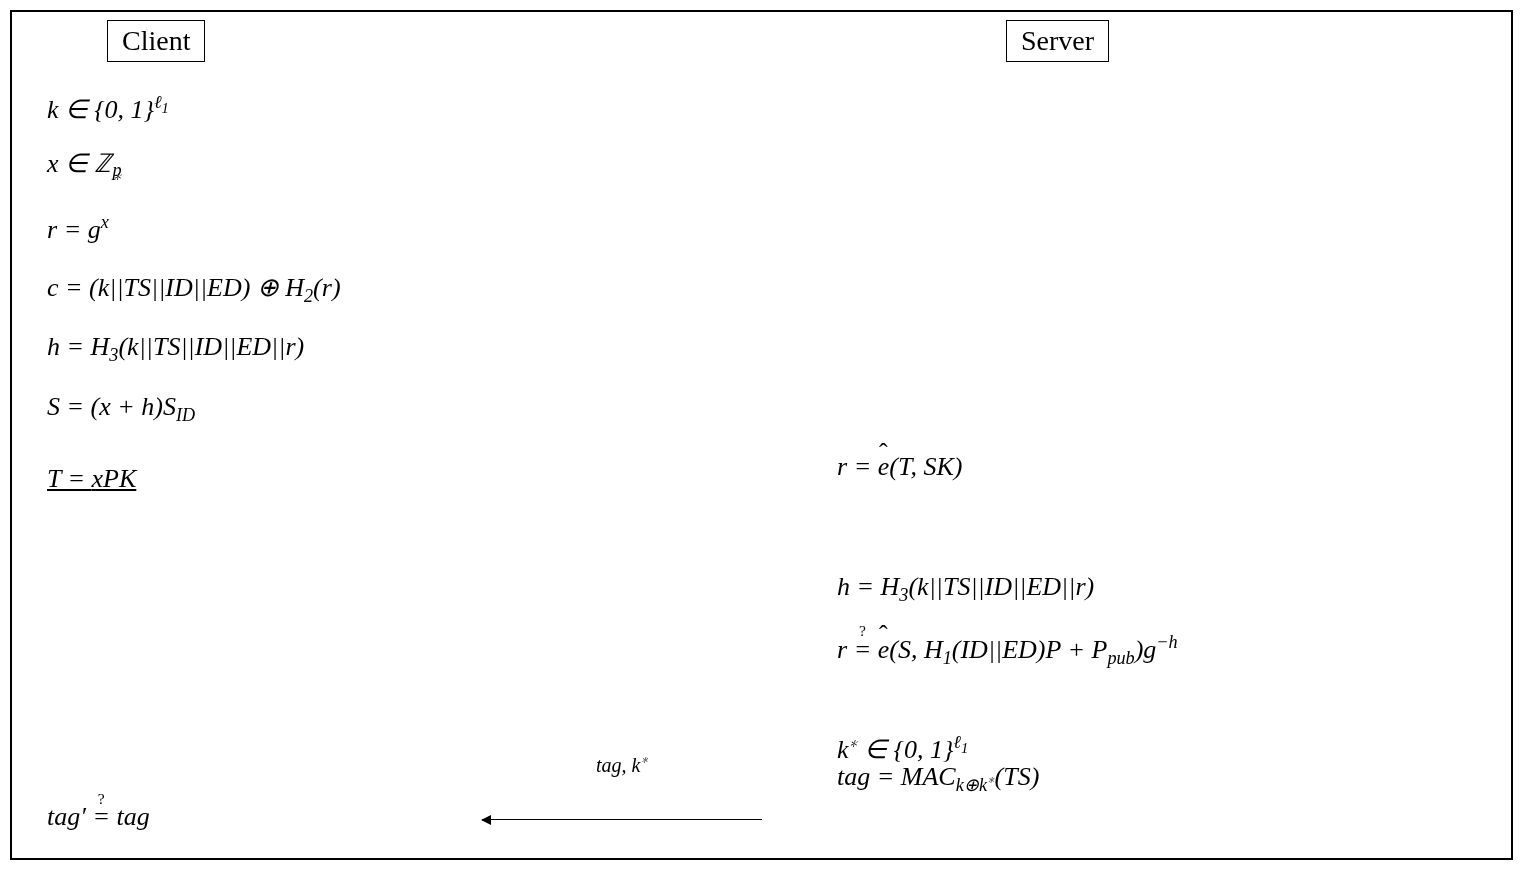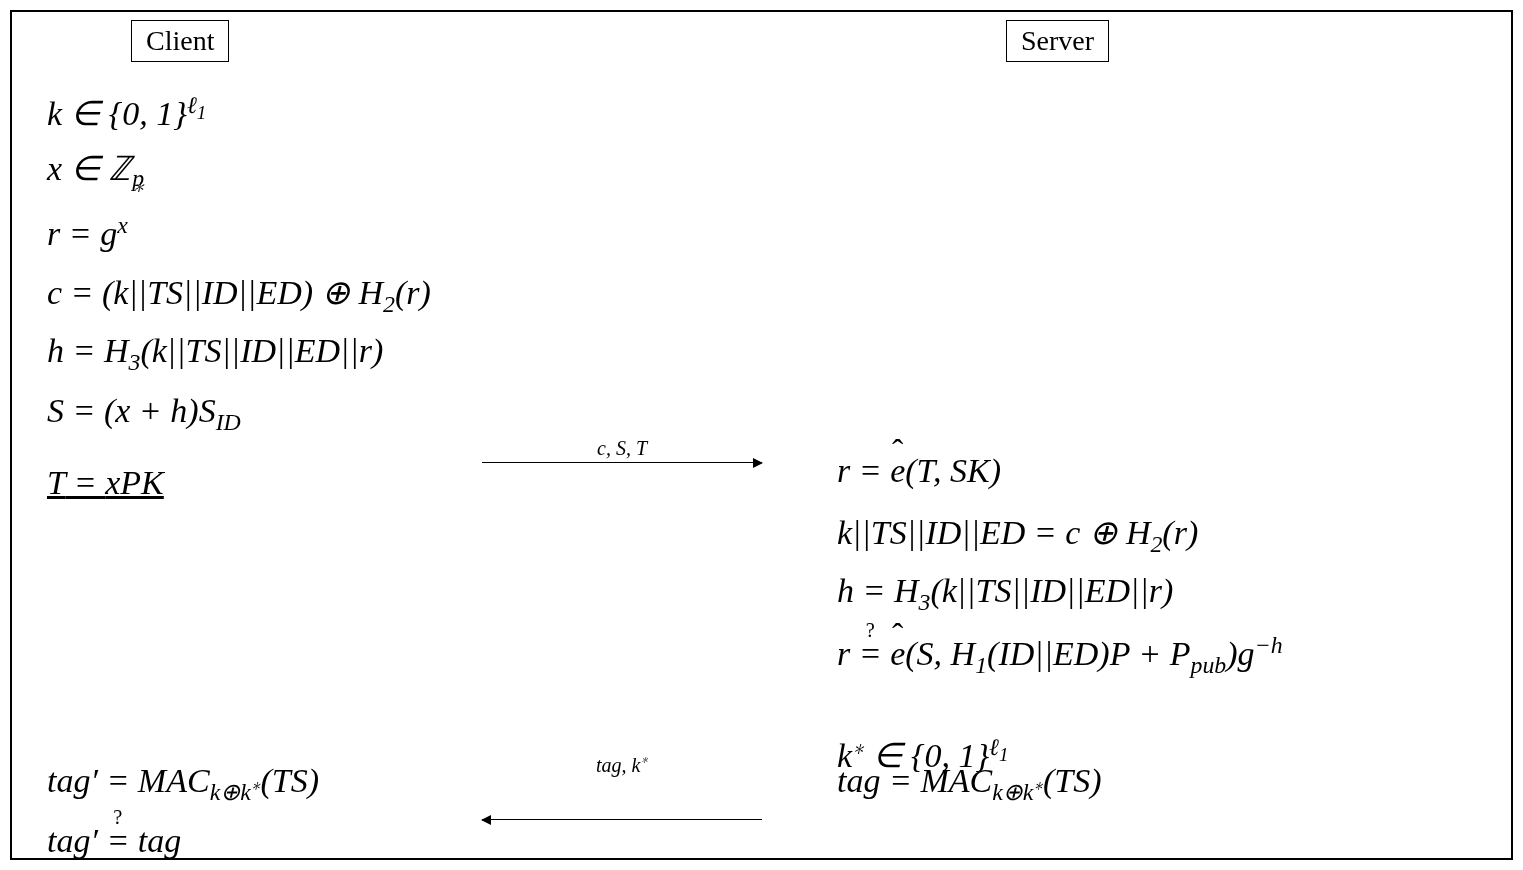--- a/index.html
+++ b/index.html
@@ -23,32 +23,31 @@
     .party-box {
       border: 1.5px solid black;
       padding: 4px 14px;
       display: inline-block;
       font-size: 28px;
     }
     .client-box {
       position: absolute;
       top: 8px;
       left: 95px;
-      margin-left: 24px;
     }
     .server-box {
       position: absolute;
       top: 8px;
       left: 950px;
       margin-left: 44px;
     }
     .step {
       position: absolute;
       font-style: italic;
-      font-size: 34px;
+      font-size: 26px;
       white-space: nowrap;
     }
     .arrow-container {
       position: absolute;
       display: flex;
       flex-direction: column;
       align-items: center;
     }
     .arrow-label {
       font-style: italic;
@@ -158,37 +157,27 @@
   </div>
   <div class="step" style="top:320px; left:35px;">
     <i>h</i> = <i>H</i><span class="sub">3</span>(<i>k</i>||<i>TS</i>||<i>ID</i>||<i>ED</i>||<i>r</i>)
   </div>
   <div class="step" style="top:380px; left:35px;">
     <i>S</i> = (<i>x</i> + <i>h</i>)<i>S</i><span class="sub">ID</span>
   </div>
   <div class="step" style="top:452px; left:35px;text-decoration:underline;">
     <i>T</i> = <i>xPK</i>
   </div>
-  <div class="step" style="top:750px; left:35px;">
-    <i>tag</i>′ = <i>MAC</i><span class="sub">k⊕k<span style="font-size:0.8em;vertical-align:super;">∗</span></span>(<i>TS</i>)
-  </div>
-  <div class="step" style="top:810px; left:35px;">
+  <div class="step" style="top:790px; left:35px;">
     <i>tag</i>′ <span class="qeq"><span class="q">?</span>=</span> <i>tag</i>
   </div>
 
-  <div class="arrow-container" style="top:425px; left:470px;">
-    <div class="arrow-label"><i>c</i>, <i>S</i>, <i>T</i></div>
-    <div class="arrow-line arrow-right"></div>
-  </div>
 
   <div class="step" style="top:440px; left:825px;">
     <i>r</i> = <span class="hat"><i>e</i></span>(<i>T</i>, <i>SK</i>)
-  </div>
-  <div class="step" style="top:500px; left:825px;">
-    <i>k</i>||<i>TS</i>||<i>ID</i>||<i>ED</i> = <i>c</i> ⊕ <i>H</i><span class="sub">2</span>(<i>r</i>)
   </div>
   <div class="step" style="top:560px; left:825px;">
     <i>h</i> = <i>H</i><span class="sub">3</span>(<i>k</i>||<i>TS</i>||<i>ID</i>||<i>ED</i>||<i>r</i>)
   </div>
   <div class="step" style="top:620px; left:825px;">
     <i>r</i> <span class="qeq"><span class="q">?</span>=</span> <span class="hat"><i>e</i></span>(<i>S</i>, <i>H</i><span class="sub">1</span>(<i>ID</i>||<i>ED</i>)<i>P</i> + <i>P</i><span class="sub">pub</span>)<i>g</i><span class="sup">−h</span>
   </div>
   <div class="step" style="top:680px; left:825px;margin-top:36px;">
     <i>k</i><span class="sup">∗</span> ∈ {0, 1}<span class="sup">ℓ<span style="font-size:0.8em;vertical-align:sub;">1</span></span>
   </div>

